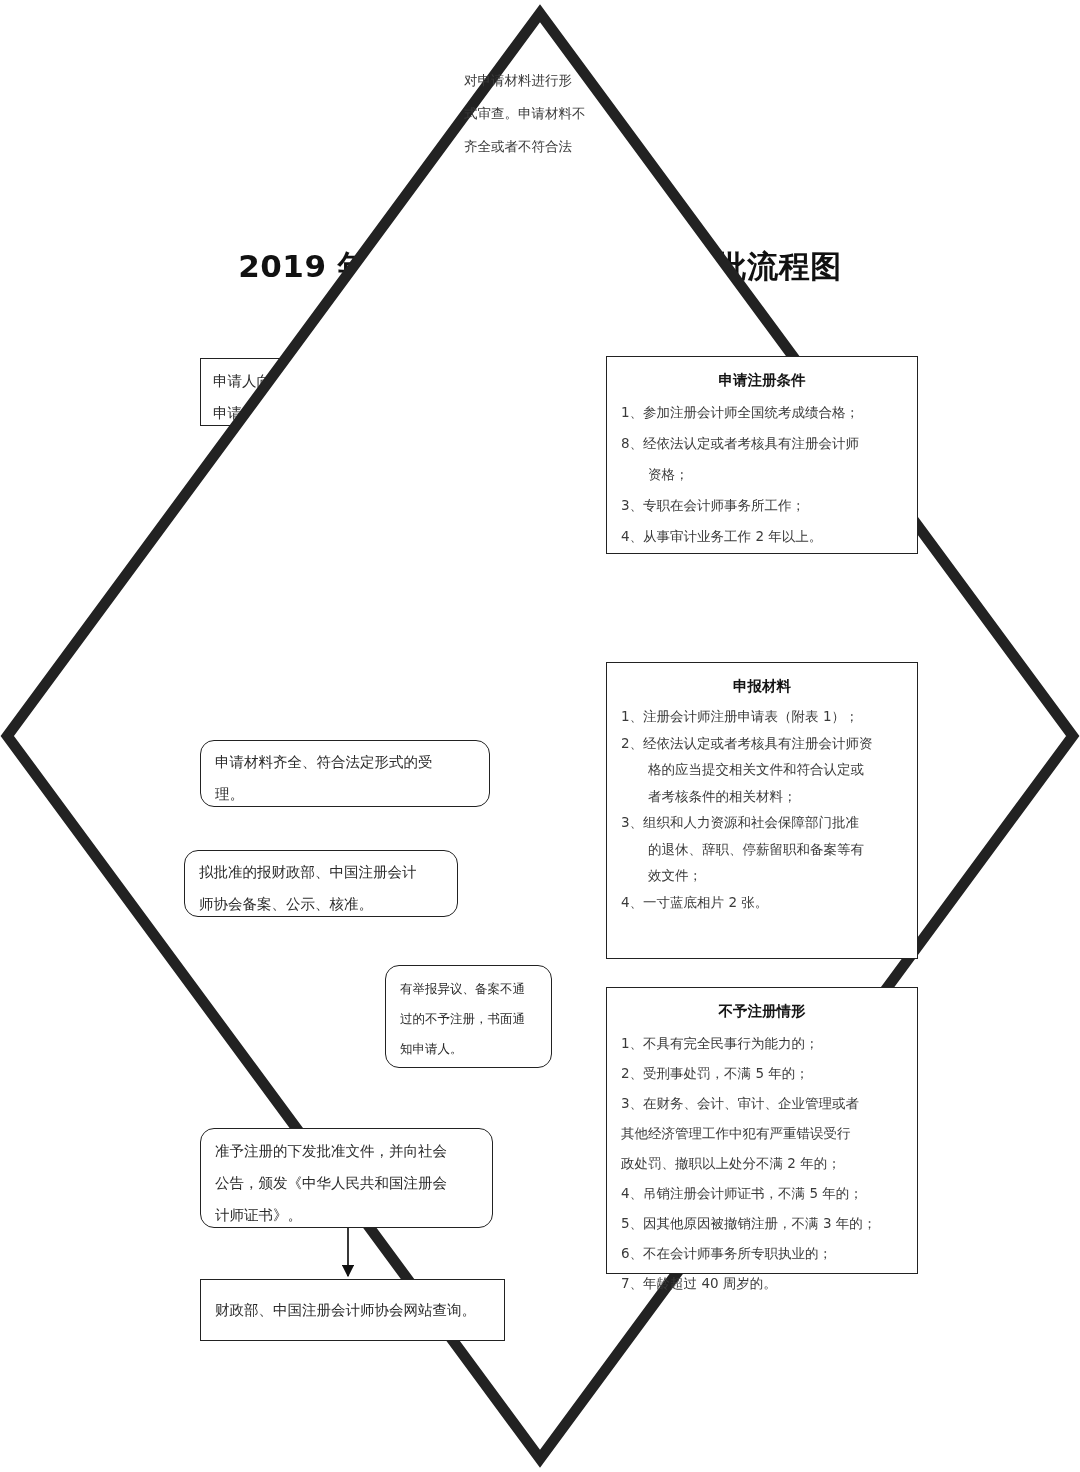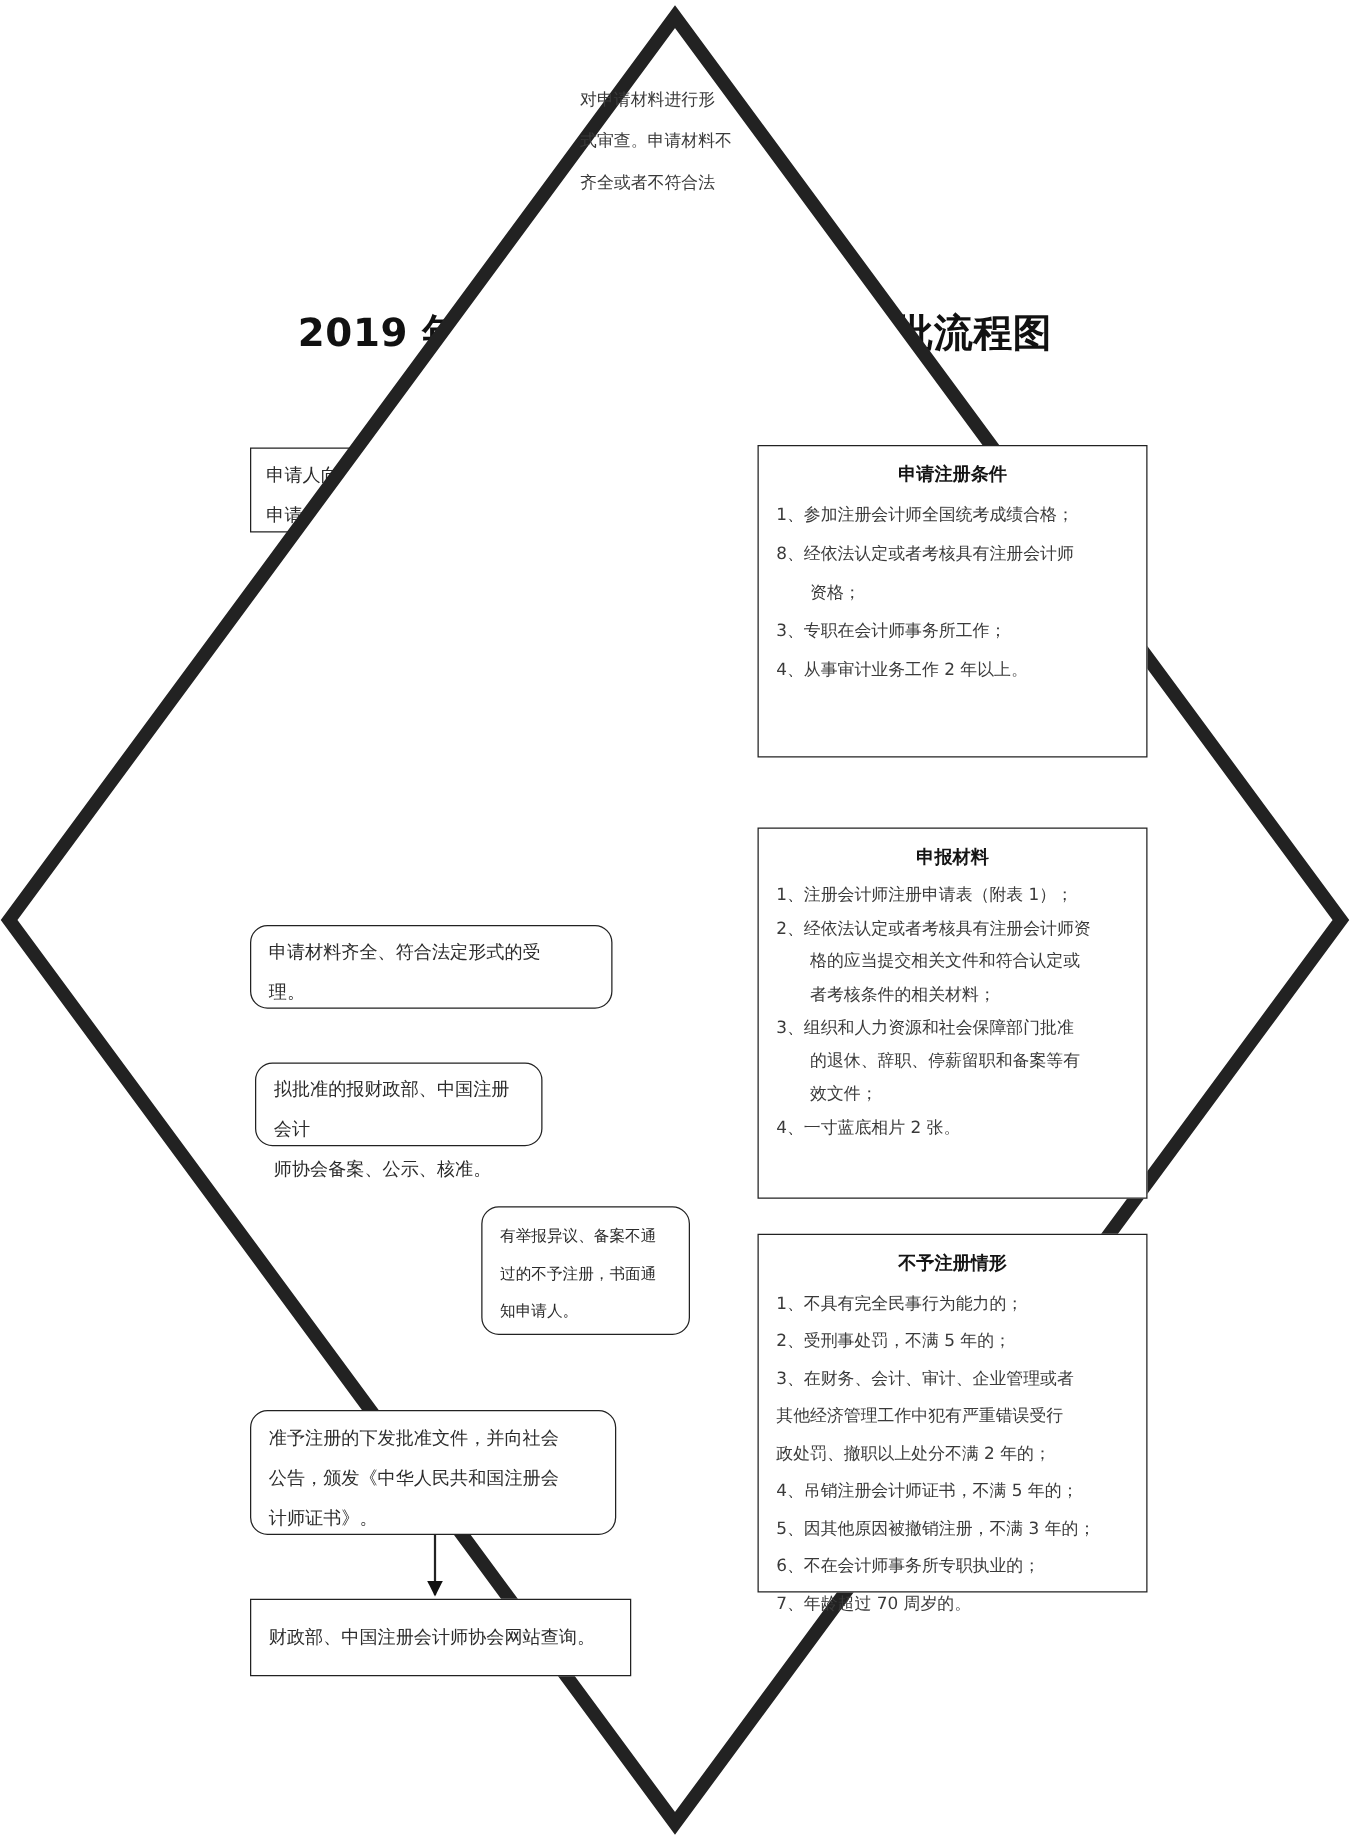--- a/index.html
+++ b/index.html
@@ -95,22 +95,22 @@
     white-space: pre-line;
   }
 
   #box-accept {
     left: 200px; top: 740px;
     width: 290px; height: 67px;
     padding: 5px 14px 0 14px;
   }
 
   #box-filing {
-    left: 204px; top: 850px;
-    width: 230px; height: 67px;
+    left: 184px; top: 850px;
+    width: 274px; height: 67px;
     padding: 5px 14px 0 14px;
   }
 
   #box-objection {
     left: 385px; top: 965px;
     width: 167px; height: 103px;
     padding: 8px 14px 16px 14px;
   }
   #box-objection .node-text { font-size: 12.5px; line-height: 30px; }
 
@@ -144,21 +144,21 @@
     margin-bottom: 4px;
     line-height: 26px;
   }
   .info-list { }
   .info-item {
     font-size: 13.5px;
     color: #3a3a3a;
     white-space: pre-line;
   }
 
-  #panel-conditions { left: 606px; top: 356px; width: 312px; height: 250px; }
+  #panel-conditions { left: 606px; top: 356px; width: 312px; height: 198px; }
   #panel-conditions .info-item { line-height: 31px; }
 
   #panel-materials  { left: 606px; top: 662px; width: 312px; height: 297px; }
   #panel-materials .info-item { line-height: 26.5px; }
 
   #panel-refusal    { left: 606px; top: 987px; width: 312px; height: 287px; }
   #panel-refusal .info-item { line-height: 30px; }
 </style>
 </head>
 <body>
@@ -267,17 +267,17 @@
     <div class="info-title">不予注册情形</div>
     <div class="info-list">
       <div class="info-item">1、不具有完全民事行为能力的；</div>
       <div class="info-item">2、受刑事处罚，不满 5 年的；</div>
       <div class="info-item">3、在财务、会计、审计、企业管理或者
 其他经济管理工作中犯有严重错误受行
 政处罚、撤职以上处分不满 2 年的；</div>
       <div class="info-item">4、吊销注册会计师证书，不满 5 年的；</div>
       <div class="info-item">5、因其他原因被撤销注册，不满 3 年的；</div>
       <div class="info-item">6、不在会计师事务所专职执业的；</div>
-      <div class="info-item">7、年龄超过 70 周岁的。</div>
+      <div class="info-item">7、年龄超过 40 周岁的。</div>
     </div>
   </div>
 
 </div>
 
 </body></html>

